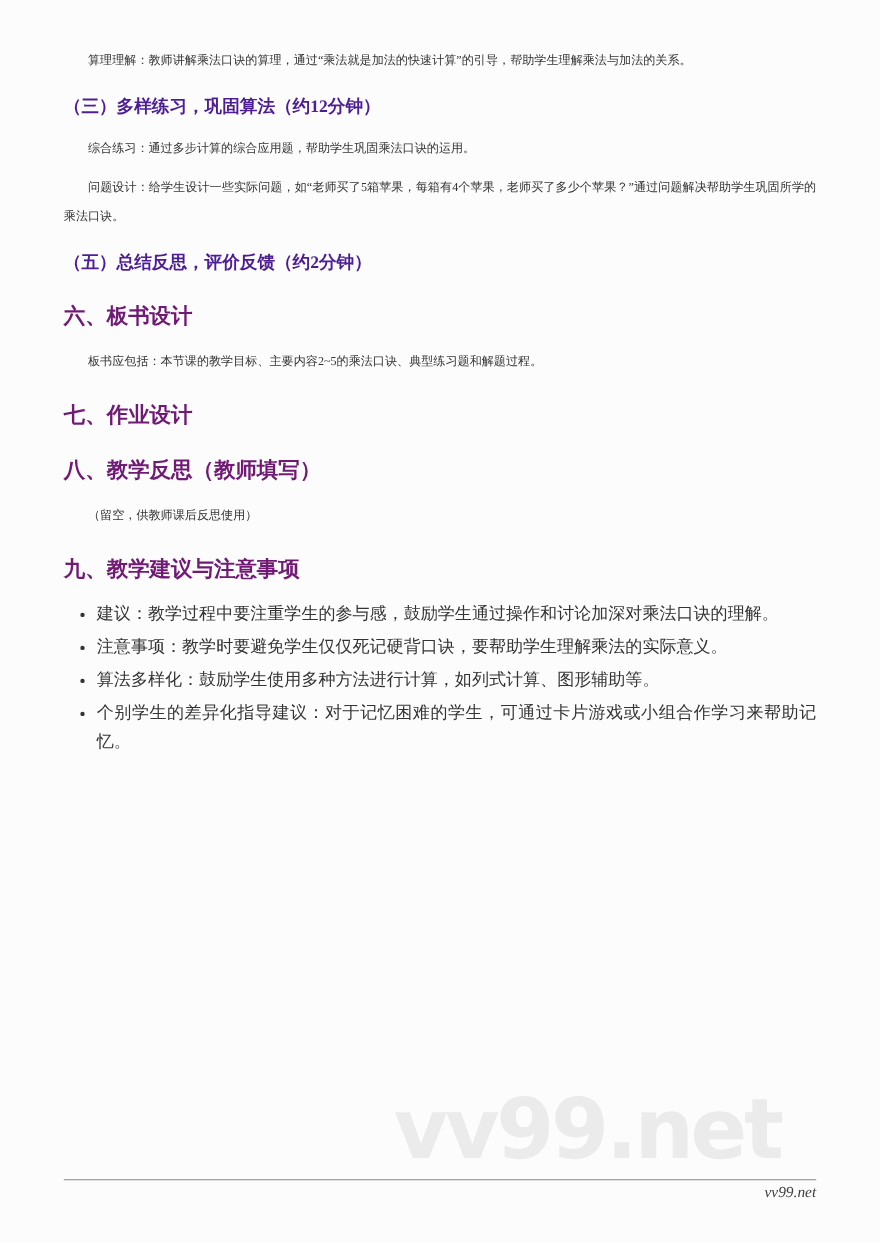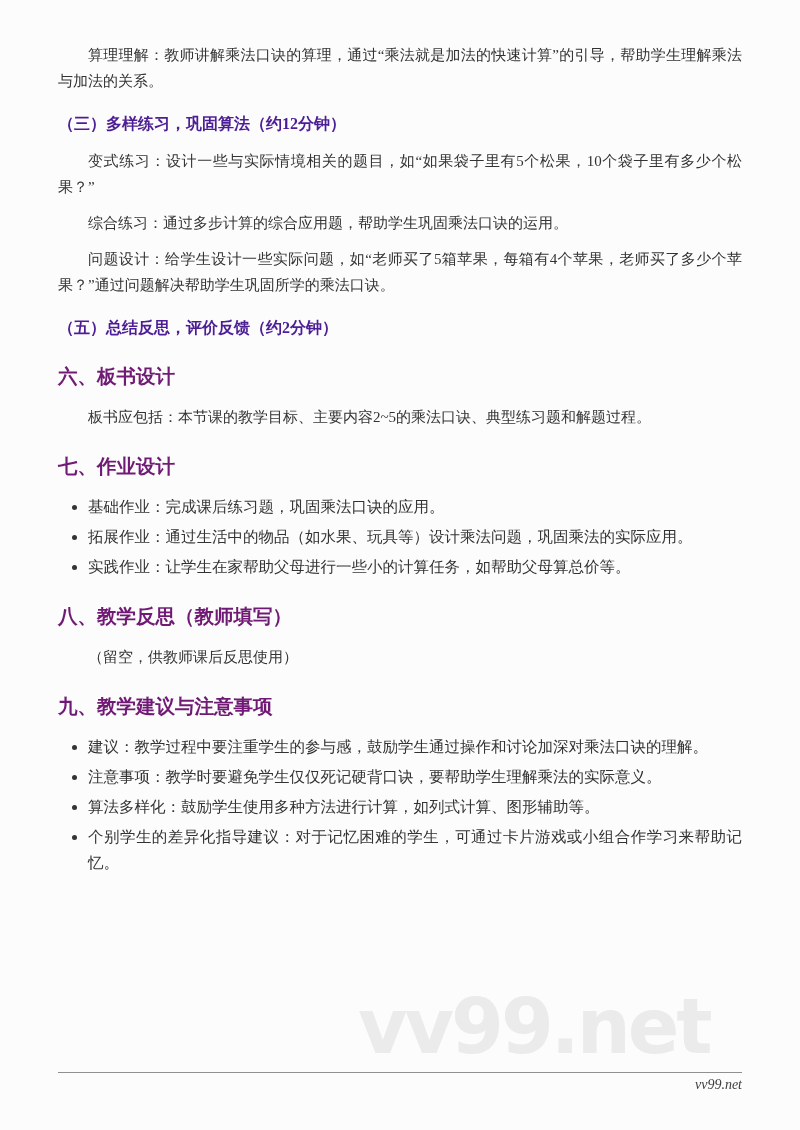--- a/index.html
+++ b/index.html
@@ -10,21 +10,21 @@
     overflow:hidden;
     font-family:"Liberation Serif","DejaVu Serif",serif;
     color:#2e2e2e;
   }
   .content{
     position:relative;
     z-index:2;
     padding:42px 58px 0 58px;
   }
   p.body{
-    font-size:15px;
+    font-size:11px;
     line-height:26px;
     margin:0 0 10px 0;
     text-align:justify;
     color:#333333;
   }
   p.indent{text-indent:2em;}
   h3.sub{
     font-size:16px;
     line-height:24px;
     font-weight:bold;
@@ -92,42 +92,36 @@
 
   <div class="watermark">vv99.net</div>
 
   <div class="content">
 
     <p class="body indent">算理理解：教师讲解乘法口诀的算理，通过“乘法就是加法的快速计算”的引导，帮助学生理解乘法与加法的关系。</p>
 
     <h3 class="sub">（三）多样练习，巩固算法（约12分钟）</h3>
 
 
-    <p class="body indent">变式练习：设计一些与实际情境相关的题目，如“如果袋子里有5个松果，10个袋子里有多少个松果？”</p>
 
     <p class="body indent">综合练习：通过多步计算的综合应用题，帮助学生巩固乘法口诀的运用。</p>
 
 
     <p class="body indent">问题设计：给学生设计一些实际问题，如“老师买了5箱苹果，每箱有4个苹果，老师买了多少个苹果？”通过问题解决帮助学生巩固所学的乘法口诀。</p>
 
 
     <h3 class="sub">（五）总结反思，评价反馈（约2分钟）</h3>
 
 
     <h2 class="big">六、板书设计</h2>
 
     <p class="body indent">板书应包括：本节课的教学目标、主要内容2~5的乘法口诀、典型练习题和解题过程。</p>
 
     <h2 class="big">七、作业设计</h2>
 
-    <ul class="doc-list">
-      <li>基础作业：完成课后练习题，巩固乘法口诀的应用。</li>
-      <li>拓展作业：通过生活中的物品（如水果、玩具等）设计乘法问题，巩固乘法的实际应用。</li>
-      <li>实践作业：让学生在家帮助父母进行一些小的计算任务，如帮助父母算总价等。</li>
-    </ul>
 
     <h2 class="big">八、教学反思（教师填写）</h2>
 
     <p class="body indent">（留空，供教师课后反思使用）</p>
 
     <h2 class="big">九、教学建议与注意事项</h2>
 
     <ul class="doc-list">
       <li>建议：教学过程中要注重学生的参与感，鼓励学生通过操作和讨论加深对乘法口诀的理解。</li>
       <li>注意事项：教学时要避免学生仅仅死记硬背口诀，要帮助学生理解乘法的实际意义。</li>

